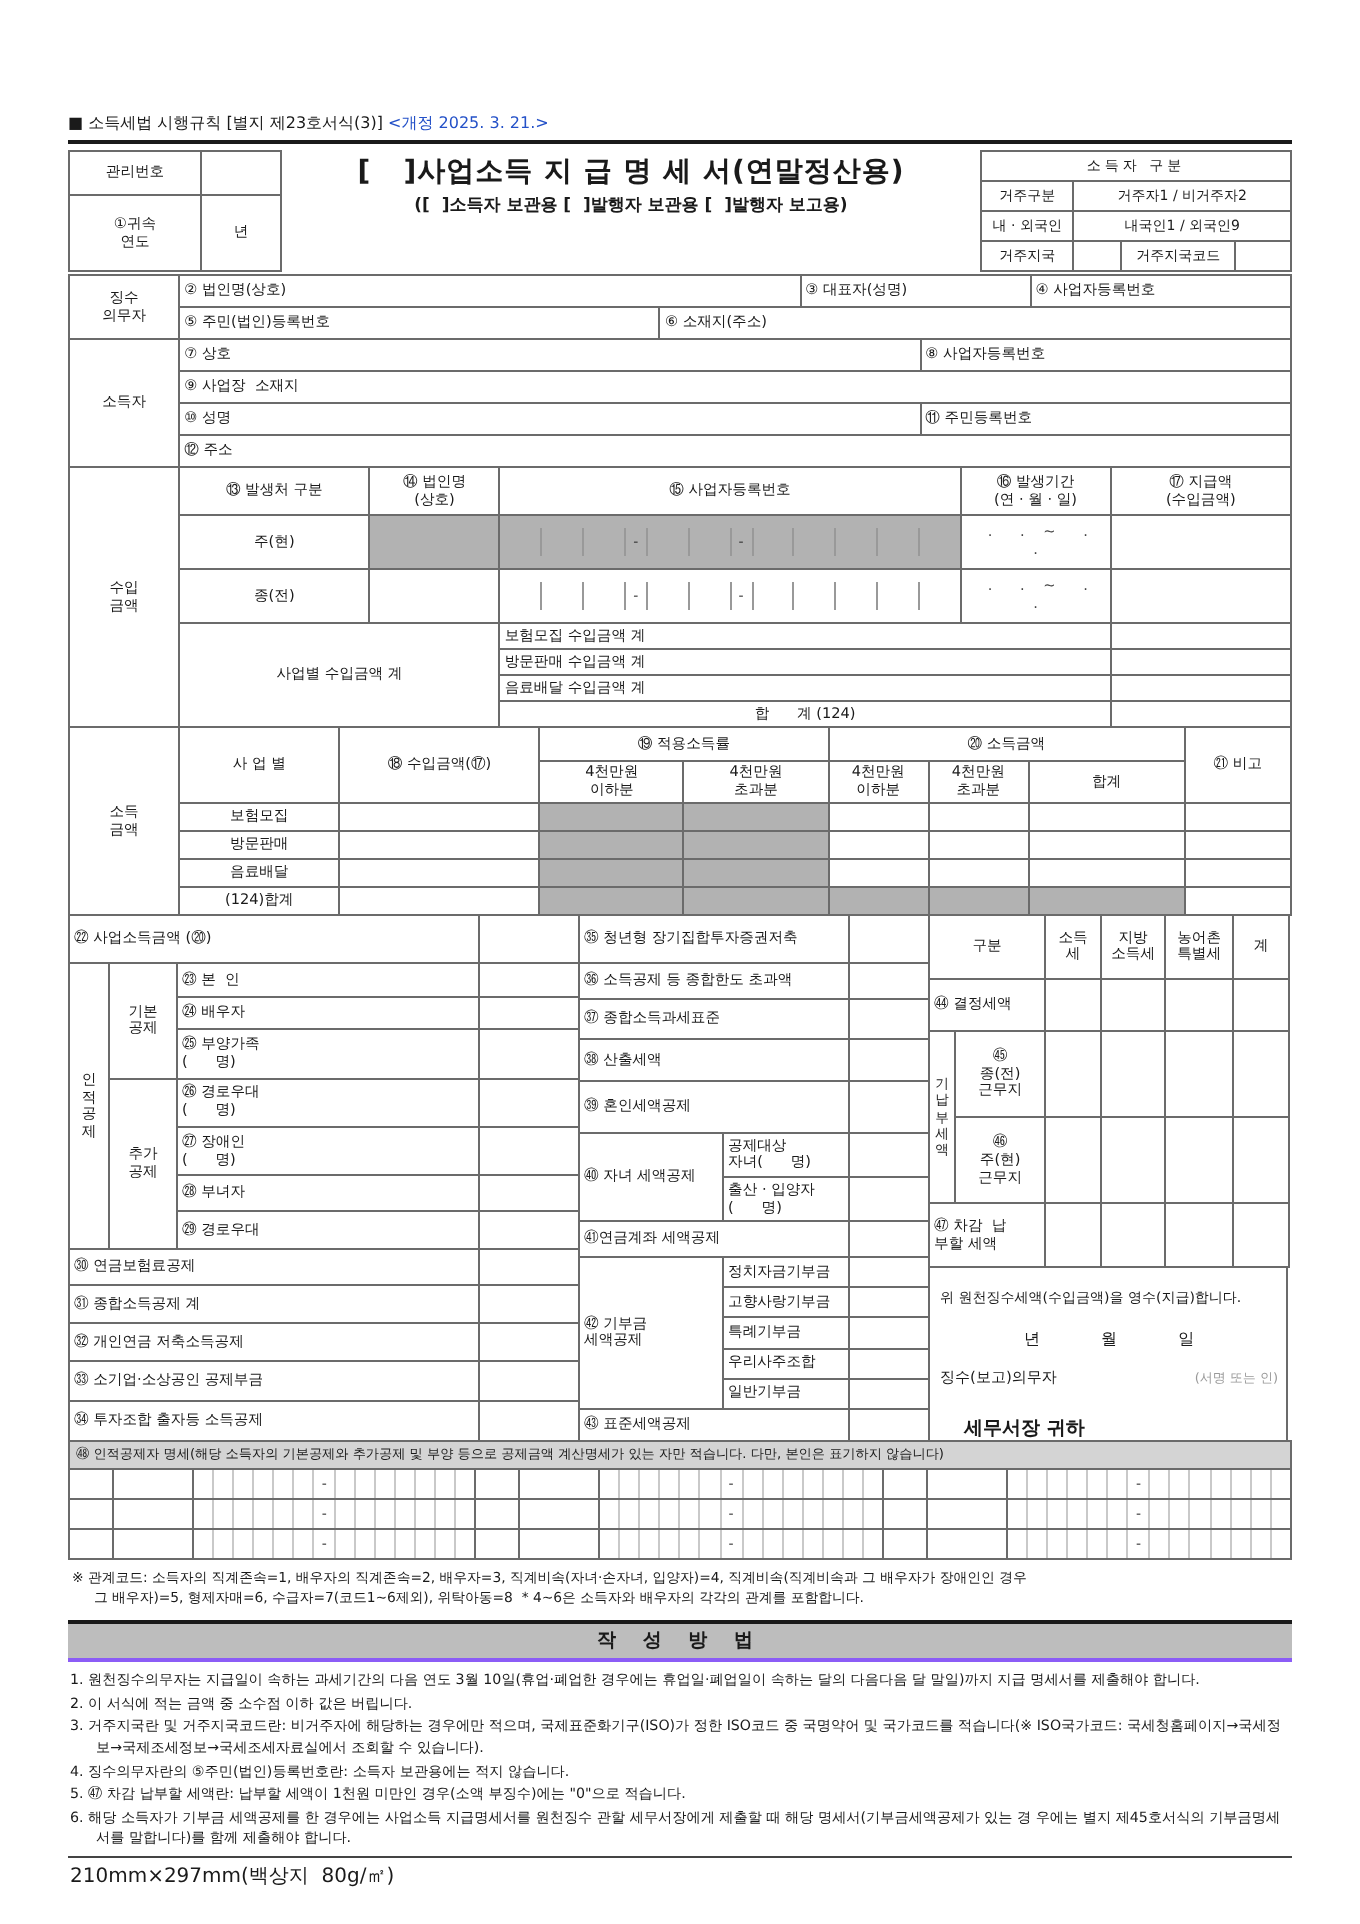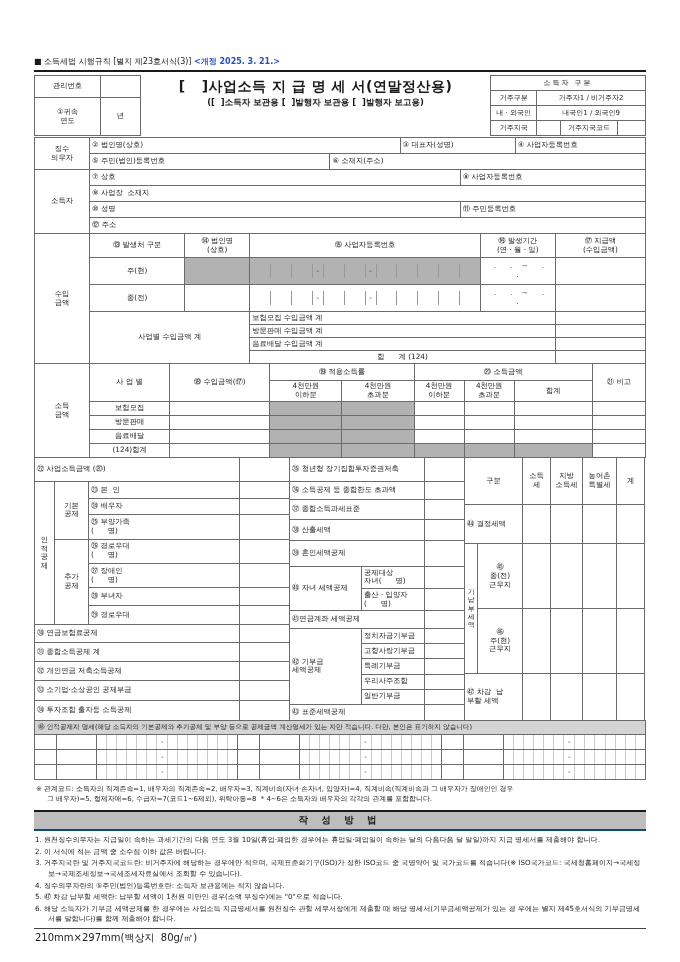--- a/index.html
+++ b/index.html
@@ -1,19 +1,19 @@
 <!DOCTYPE html>
 <html><head>
 <meta charset="utf-8">
 <style>
   html,body{margin:0;padding:0;background:#fff;}
   body{width:680px;height:962px;font-family:"DejaVu Sans","Liberation Sans",sans-serif;color:#1a1a1a;}
   .sheet{box-sizing:border-box;width:680px;height:962px;padding:56px 34px 0 34px;overflow:hidden;}
   .topnote{font-size:8px;margin-bottom:3px;}
-  .topnote .rev{color:#2451c8;font-weight:bold;}
+  .topnote .rev{color:#2451c8;font-weight:normal;}
   .thickline{border-top:2px solid #1a1a1a;margin-bottom:3px;}
   
   table.t{border-collapse:collapse;table-layout:fixed;}
   table.t td{border:1px solid #6b6b6b;font-size:7.3px;padding:1px 2px;vertical-align:middle;overflow:hidden;line-height:1.2;}
   [data-bind]{white-space:pre-wrap;}
   .c{text-align:center;}
   .gray{background:#b2b2b2;}
   .band{margin-top:-1px;}
   
   .hdr{display:flex;align-items:stretch;margin-bottom:2px;}
@@ -42,21 +42,21 @@
   .obligorline{display:flex;justify-content:space-between;align-items:center;margin-top:9px;}
   .obligor{font-size:7.5px;}
   .seal{font-size:6.5px;color:#999;}
   .taxto{font-size:9.5px;font-weight:bold;margin-top:14px;padding-left:12px;}
   
   .depTitle{box-sizing:border-box;width:612px;border:1px solid #6b6b6b;background:#d4d4d4;font-size:6.6px;padding:2px 3px;margin-top:-1px;}
   table.dep td{font-size:6.8px;padding:0 1px;}
   .rrnHead{letter-spacing:3px;}
   
   .relnote{font-size:6.9px;line-height:1.45;padding:4px 2px 2px 2px;}
-  .bar{box-sizing:border-box;border-top:2px solid #1a1a1a;border-bottom:2px solid #0c4a6e;background:#bdbdbd;text-align:center;font-size:9.5px;font-weight:bold;letter-spacing:5px;padding:2px 0;margin-top:4px;}
+  .bar{box-sizing:border-box;border-top:2px solid #1a1a1a;border-bottom:2px solid #8b5cf6;background:#bdbdbd;text-align:center;font-size:9.5px;font-weight:bold;letter-spacing:5px;padding:2px 0;margin-top:4px;}
   .inst{padding:3px 1px 0 1px;}
   .inst div{font-size:7.1px;line-height:1.5;padding-left:13px;text-indent:-13px;margin:1px 0;}
   .footline{border-top:1px solid #444;margin-top:3px;}
   .paper{font-size:10px;text-align:left;padding:2px 1px;}
 </style>
 </head>
 <body>
 
 <div class="sheet">
 
@@ -520,20 +520,29 @@
         <tr style="height:24px">
           <td colspan="2" data-bind="tax.f47">㊼ 차감  납
 부할 세액</td>
           <td></td>
           <td></td>
           <td></td>
           <td></td>
         </tr>
       </tbody>
         </table>
+      <div class="signbox">
+        <div class="stmt" data-bind="sign.statement">위 원천징수세액(수입금액)을 영수(지급)합니다.</div>
+        <div class="dateline" data-bind="sign.date">년            월            일</div>
+        <div class="obligorline">
+          <span class="obligor" data-bind="sign.obligor">징수(보고)의무자</span>
+          <span class="seal" data-bind="sign.seal">(서명 또는 인)</span>
+        </div>
+        <div class="taxto" data-bind="sign.to">세무서장 귀하</div>
+      </div>
     </div>
   </div>
 
   <div class="depTitle" data-bind="dep.title">㊽ 인적공제자 명세(해당 소득자의 기본공제와 추가공제 및 부양 등으로 공제금액 계산명세가 있는 자만 적습니다. 다만, 본인은 표기하지 않습니다)</div>
   <table class="t dep band" style="width:612px">
     <colgroup>
       <col style="width:22px">
         <col style="width:40px">
         <col style="width:141px">
       <col style="width:22px">

